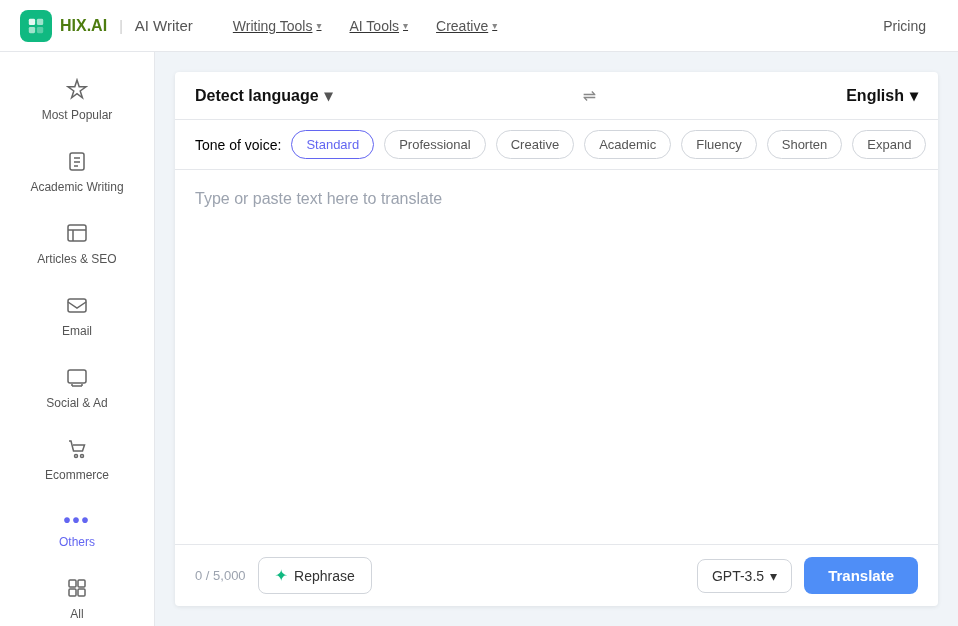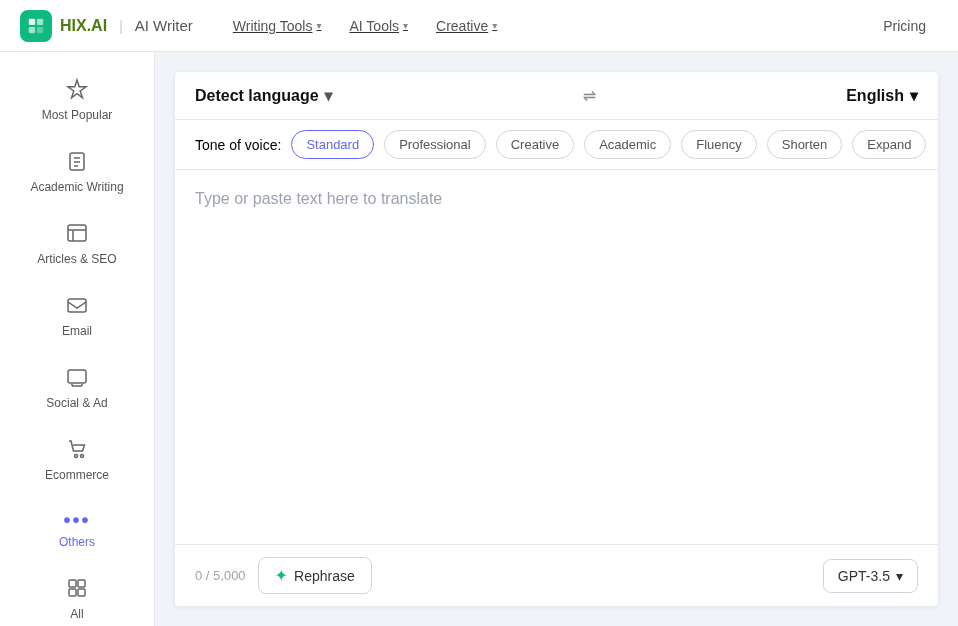--- a/index.html
+++ b/index.html
@@ -258,18 +258,19 @@
         <span class="char-count">0 / 5,000</span>
         <button class="rephrase-btn">
           <span class="rephrase-icon" style="color:#10b981;font-size:16px;">✦</span>
           <span>Rephrase</span>
         </button>
         <div class="spacer"></div>
         <div class="gpt-select">
           <span>GPT-3.5</span>
           <span>▾</span>
         </div>
+        <button class="translate-btn">Translate</button>
       </div>
 
     </div>
   </main>
 
 </div>
 
 </body></html>

